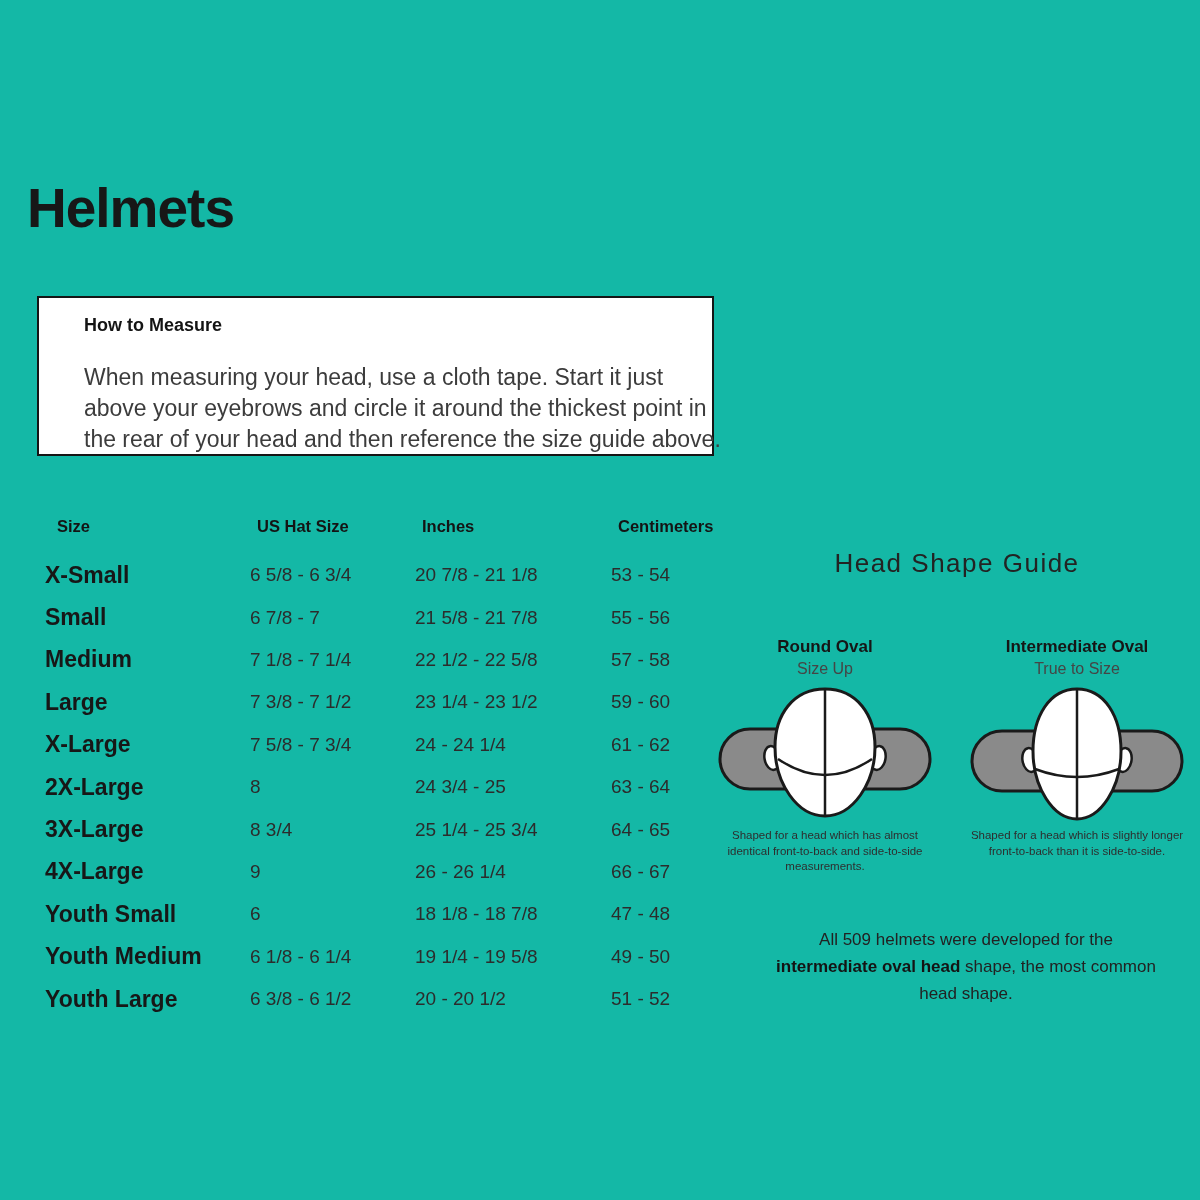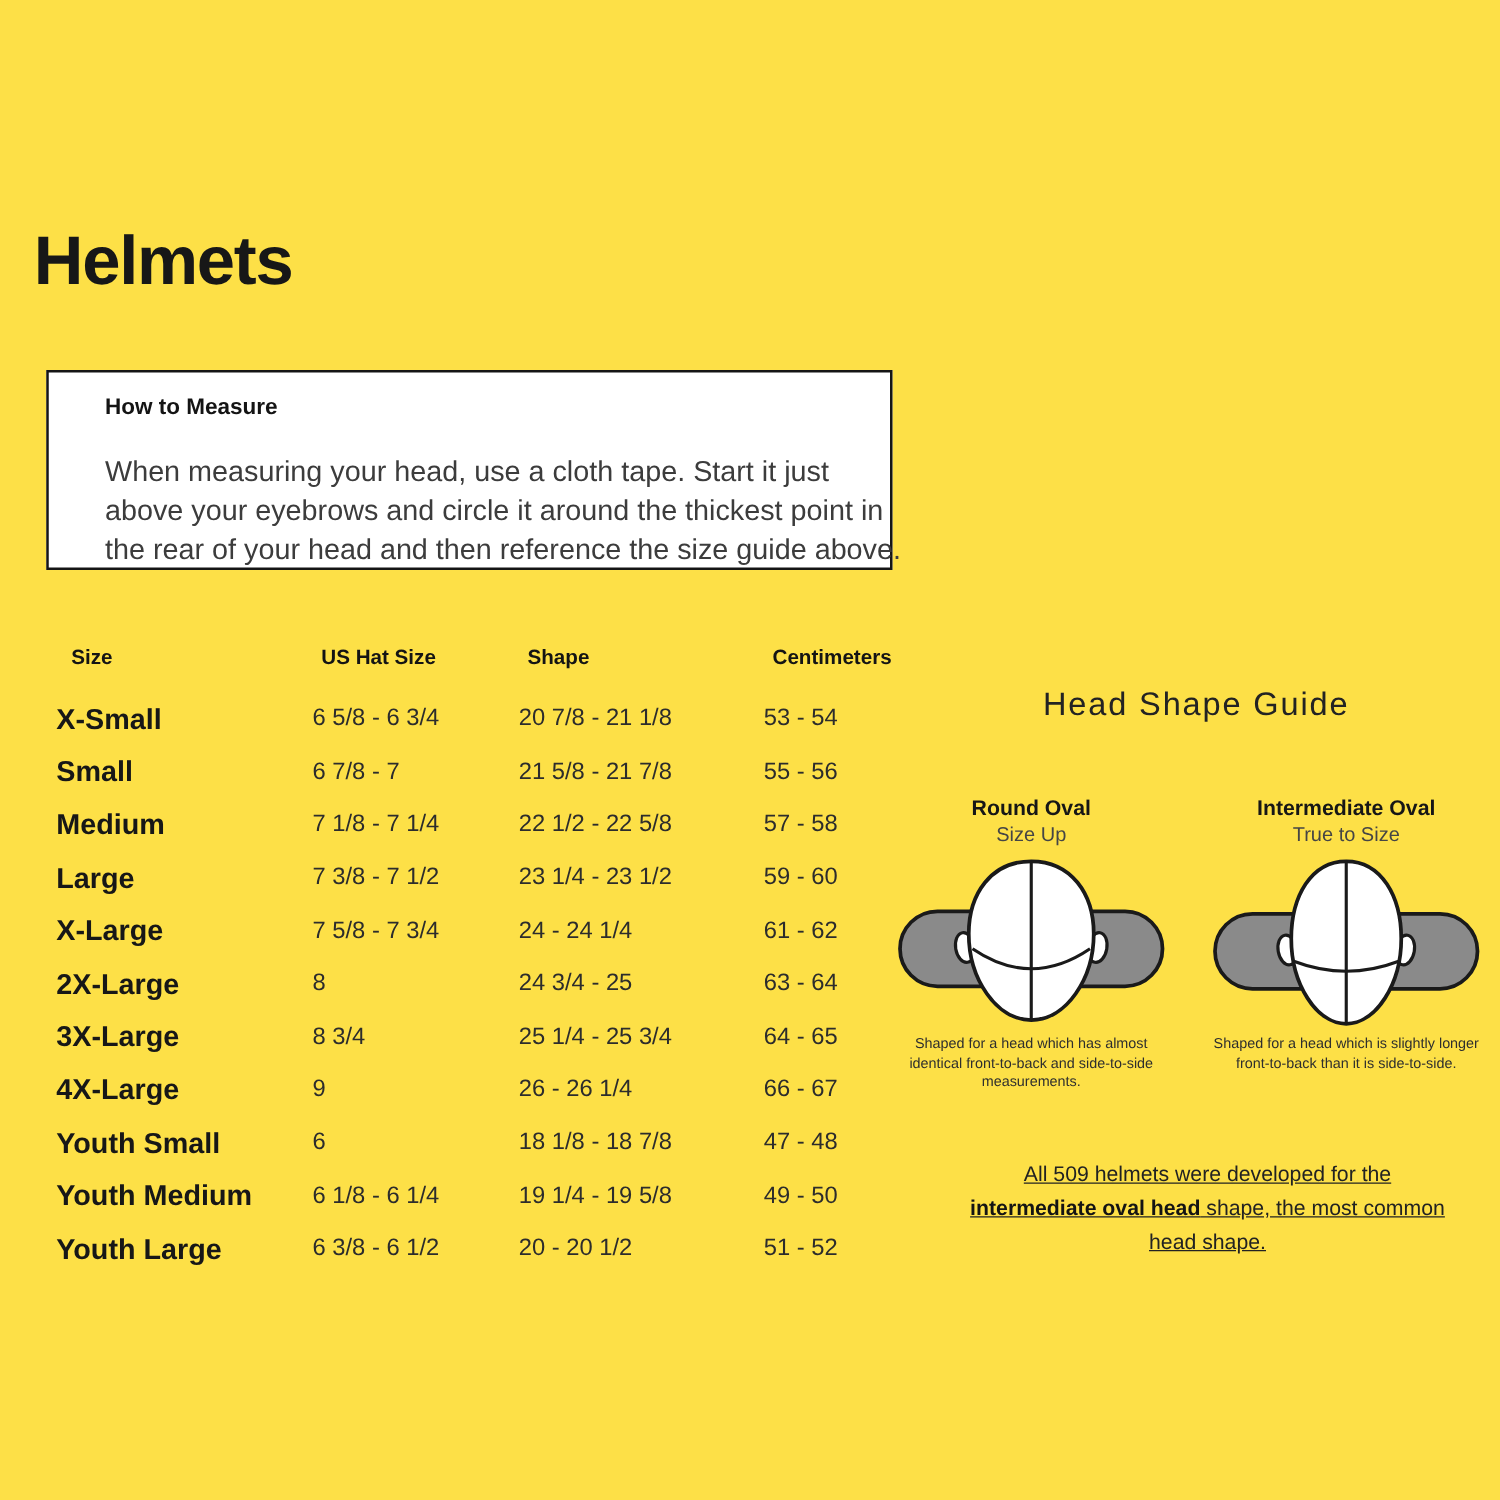--- a/index.html
+++ b/index.html
@@ -1,21 +1,21 @@
 <!DOCTYPE html>
 <html><head>
 <meta charset="utf-8">
 <style>
   * { box-sizing: border-box; margin: 0; padding: 0; }
   html, body { background: #ffffff; }
   #page {
     position: relative;
     width: 1200px;
     height: 1200px;
-    background: #fde047;
+    background: #14b8a6;
     font-family: "Liberation Sans", sans-serif;
     color: #1d1d1d;
     overflow: hidden;
   }
 
   
   .page-title {
     position: absolute;
     left: 27px;
     top: 181px;
@@ -138,41 +138,40 @@
   }
   .hsg-note {
     position: absolute;
     left: 770px;
     top: 926px;
     width: 392px;
     text-align: center;
     font-size: 17px;
     line-height: 27px;
     color: #222222;
-    text-decoration: underline;
   }
   .hsg-note b { color: #141414; }
 </style>
 </head>
 <body>
 
 <div id="page">
 
   <div class="page-title">Helmets</div>
 
   <div class="measure-box">
     <div class="measure-heading">How to Measure</div>
     <div class="measure-body">When measuring your head, use a cloth tape. Start it just above your eyebrows and circle it around the thickest point in the rear of your head and then reference the size guide above.</div>
   </div>
 
   <div class="size-table">
     <div class="thead-row">
       <div class="tcell c0">Size</div>
       <div class="tcell c1">US Hat Size</div>
-      <div class="tcell c2">Shape</div>
+      <div class="tcell c2">Inches</div>
       <div class="tcell c3">Centimeters</div>
     </div>
     <div id="size-table-body">
         <div class="trow">
           <div class="tcell c0">X-Small</div>
           <div class="tcell c1">6 5/8 - 6 3/4</div>
           <div class="tcell c2">20 7/8 - 21 1/8</div>
           <div class="tcell c3">53 - 54</div>
         </div>
         <div class="trow">

